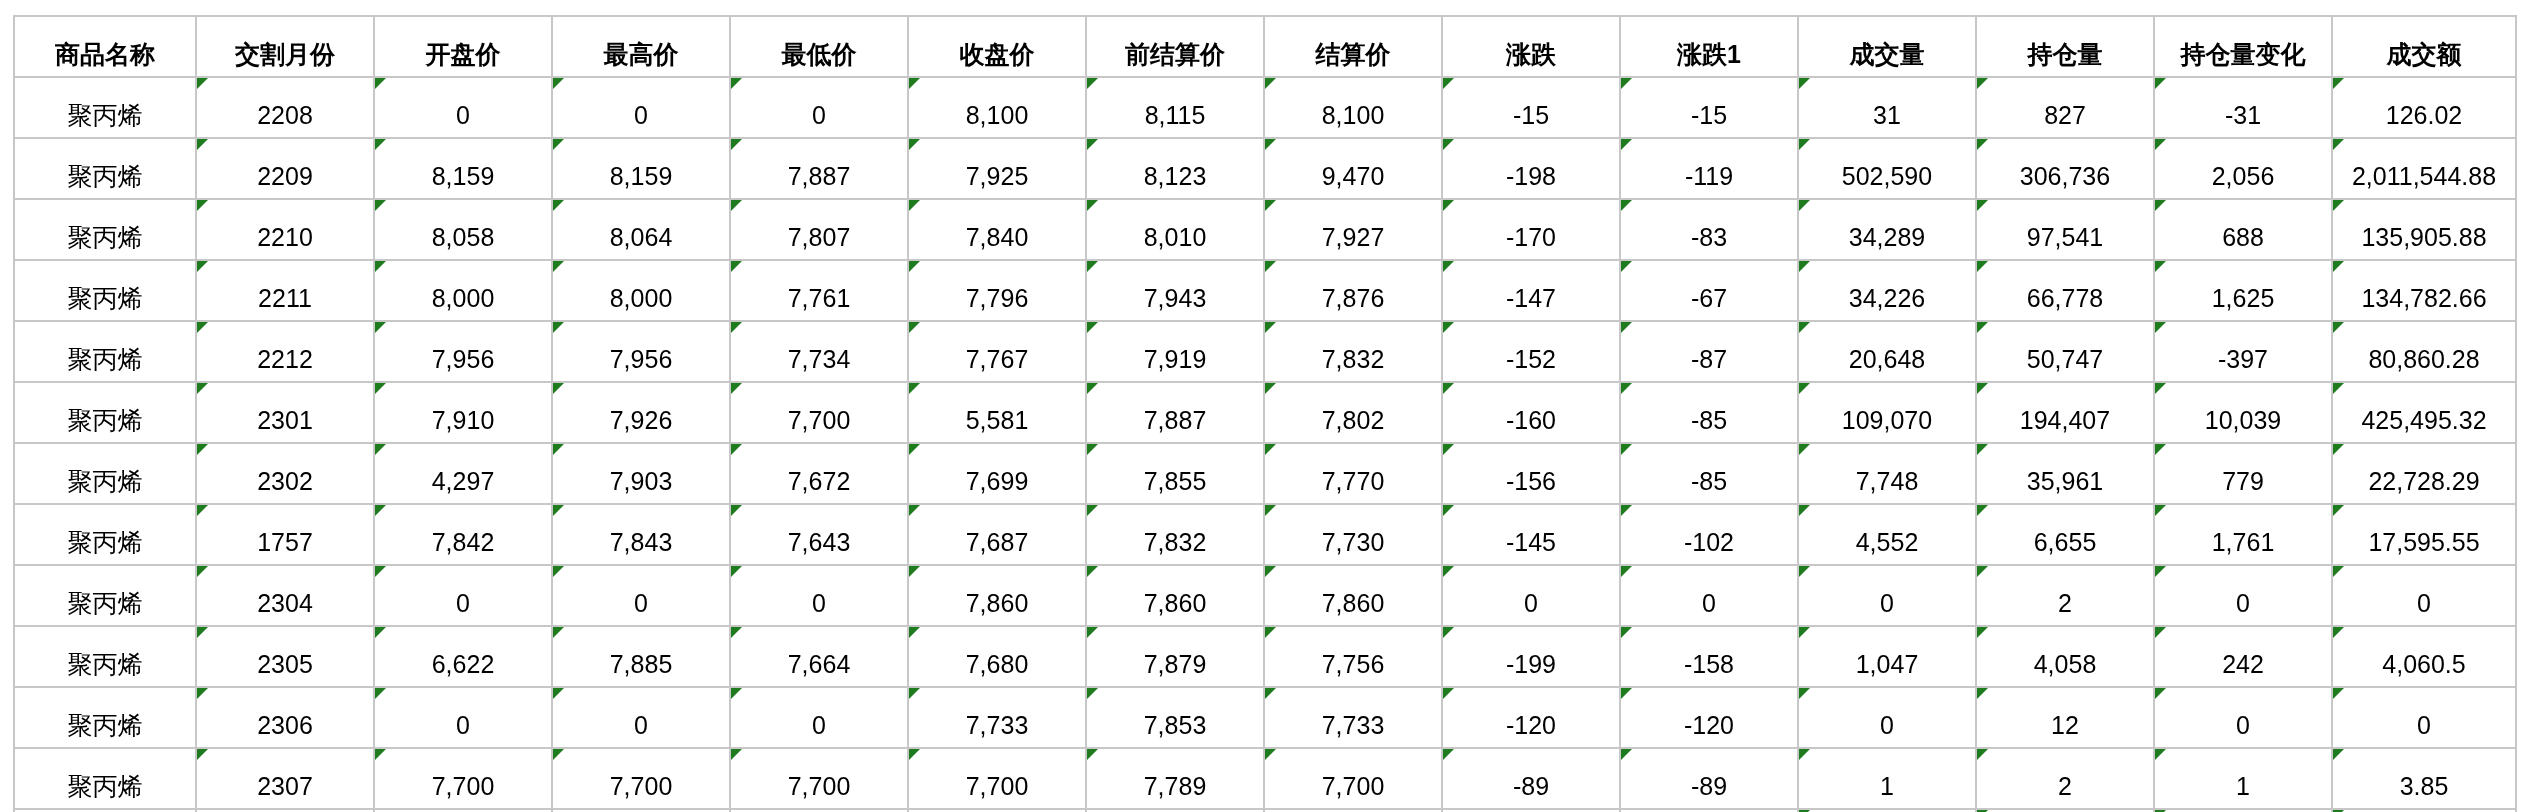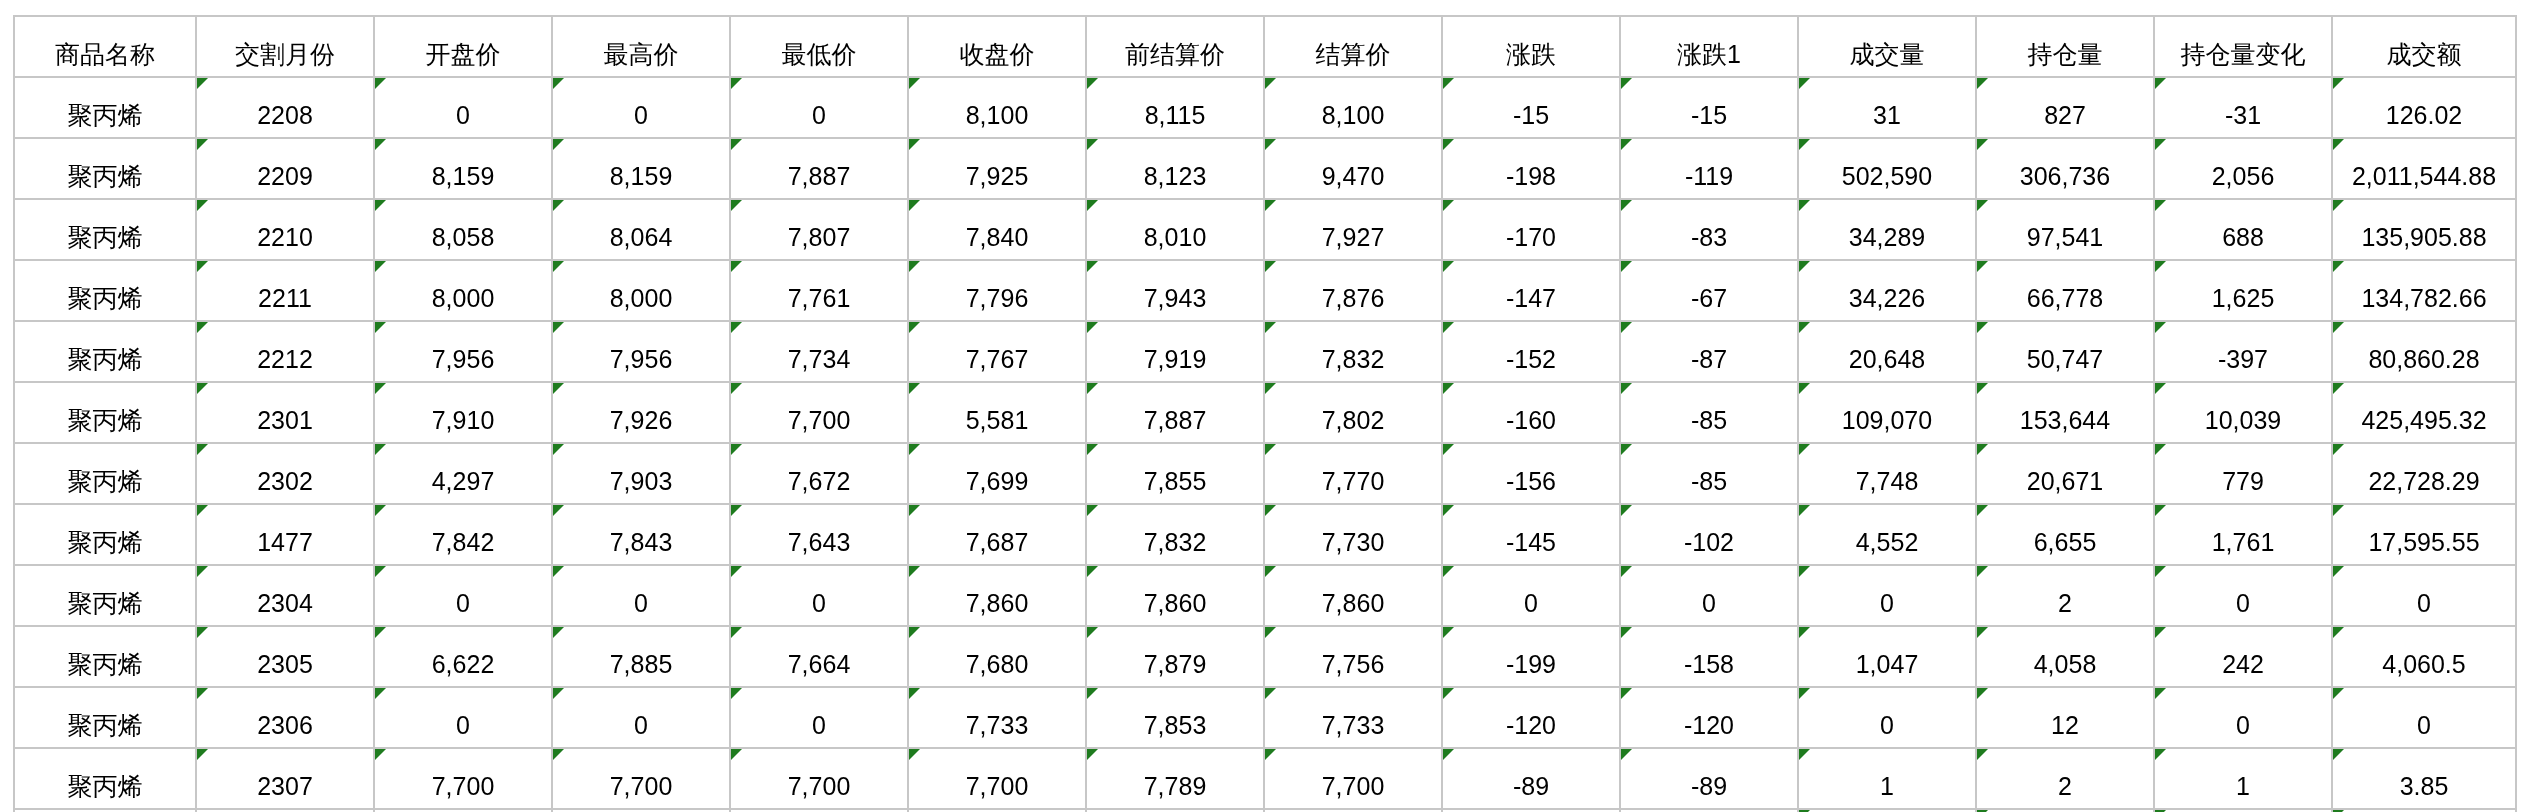--- a/index.html
+++ b/index.html
@@ -30,21 +30,21 @@
     vertical-align: bottom;
     padding: 0 3px 7px 3px;
     font-size: 25px;
     line-height: 1.15;
     color: #000000;
     white-space: nowrap;
     overflow: hidden;
     background: #ffffff;
   }
   tr.header-row td {
-    font-weight: normal;
+    font-weight: bold;
   }
   .flag {
     position: absolute;
     top: 0;
     left: 0;
     width: 0;
     height: 0;
     border-top: 11px solid #1e7b1e;
     border-right: 11px solid transparent;
   }
@@ -172,43 +172,43 @@
           <td><span class="flag"></span><span>2301</span></td>
           <td><span class="flag"></span><span>7,910</span></td>
           <td><span class="flag"></span><span>7,926</span></td>
           <td><span class="flag"></span><span>7,700</span></td>
           <td><span class="flag"></span><span>5,581</span></td>
           <td><span class="flag"></span><span>7,887</span></td>
           <td><span class="flag"></span><span>7,802</span></td>
           <td><span class="flag"></span><span>-160</span></td>
           <td><span class="flag"></span><span>-85</span></td>
           <td><span class="flag"></span><span>109,070</span></td>
-          <td><span class="flag"></span><span>153,644</span></td>
+          <td><span class="flag"></span><span>194,407</span></td>
           <td><span class="flag"></span><span>10,039</span></td>
           <td><span class="flag"></span><span>425,495.32</span></td>
         </tr>
         <tr>
           <td><span>聚丙烯</span></td>
           <td><span class="flag"></span><span>2302</span></td>
           <td><span class="flag"></span><span>4,297</span></td>
           <td><span class="flag"></span><span>7,903</span></td>
           <td><span class="flag"></span><span>7,672</span></td>
           <td><span class="flag"></span><span>7,699</span></td>
           <td><span class="flag"></span><span>7,855</span></td>
           <td><span class="flag"></span><span>7,770</span></td>
           <td><span class="flag"></span><span>-156</span></td>
           <td><span class="flag"></span><span>-85</span></td>
           <td><span class="flag"></span><span>7,748</span></td>
-          <td><span class="flag"></span><span>20,671</span></td>
+          <td><span class="flag"></span><span>35,961</span></td>
           <td><span class="flag"></span><span>779</span></td>
           <td><span class="flag"></span><span>22,728.29</span></td>
         </tr>
         <tr>
           <td><span>聚丙烯</span></td>
-          <td><span class="flag"></span><span>1477</span></td>
+          <td><span class="flag"></span><span>1757</span></td>
           <td><span class="flag"></span><span>7,842</span></td>
           <td><span class="flag"></span><span>7,843</span></td>
           <td><span class="flag"></span><span>7,643</span></td>
           <td><span class="flag"></span><span>7,687</span></td>
           <td><span class="flag"></span><span>7,832</span></td>
           <td><span class="flag"></span><span>7,730</span></td>
           <td><span class="flag"></span><span>-145</span></td>
           <td><span class="flag"></span><span>-102</span></td>
           <td><span class="flag"></span><span>4,552</span></td>
           <td><span class="flag"></span><span>6,655</span></td>

